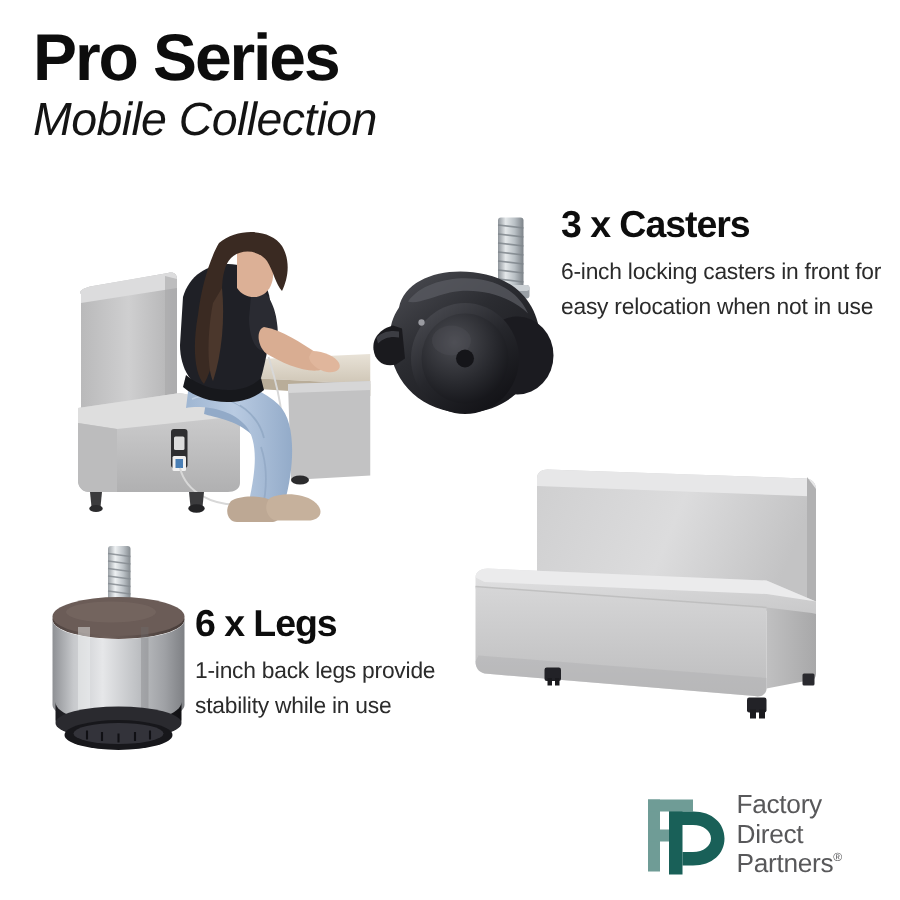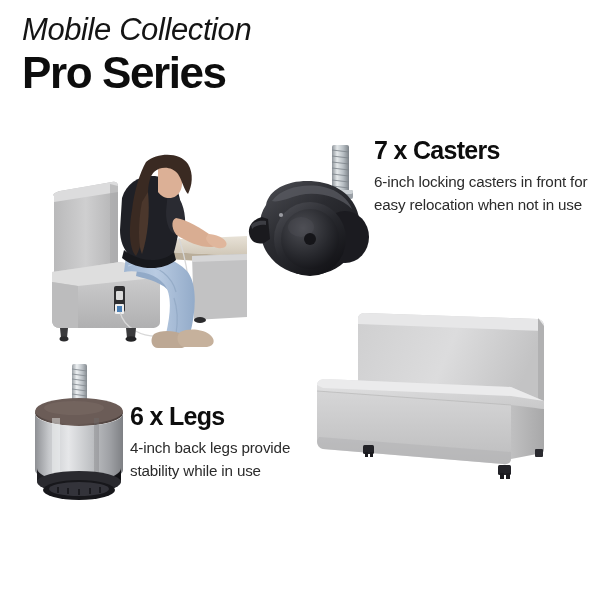--- a/index.html
+++ b/index.html
@@ -87,22 +87,22 @@
   }
   #logo-text .lt-line { display: block; }
   #logo-text sup { font-size: 8px; vertical-align: super; line-height: 0; }
 </style>
 </head>
 <body>
 
 <div id="page">
 
   <div id="header">
+    <div id="title">Pro Series</div>
     <div id="subtitle">Mobile Collection</div>
-    <div id="title">Pro Series</div>
   </div>
 
   <div class="photo" id="photo-person">
     <svg viewBox="0 0 205 205" xmlns="http://www.w3.org/2000/svg">
       <defs>
         <linearGradient id="chairBack" x1="0" y1="0" x2="1" y2="0">
           <stop offset="0" stop-color="#b9b9ba"></stop>
           <stop offset="0.5" stop-color="#cfcfd0"></stop>
           <stop offset="1" stop-color="#b2b2b3"></stop>
         </linearGradient>
@@ -350,23 +350,46 @@
         <rect x="195" y="176" width="4" height="6" fill="#1a1a1e"></rect>
         <rect x="201" y="176" width="4" height="6" fill="#1a1a1e"></rect>
       </g>
       <g>
         <rect x="230" y="152" width="8" height="8" rx="1" fill="#2a2a2f"></rect>
       </g>
     </svg>
   </div>
 
   <div id="casters-text">
-    <div class="feature-heading">7 x Casters</div>
+    <div class="feature-heading">3 x Casters</div>
     <div class="feature-body">6-inch locking casters in front for easy relocation when not in use</div>
   </div>
 
   <div id="legs-text">
     <div class="feature-heading">6 x Legs</div>
-    <div class="feature-body">4-inch back legs provide stability while in use</div>
-  </div>
-
+    <div class="feature-body">1-inch back legs provide stability while in use</div>
+  </div>
+
+  <div id="logo">
+    <div id="logo-mark">
+      <svg viewBox="0 0 58 56" xmlns="http://www.w3.org/2000/svg">
+
+        <g fill="#6f9c96">
+          <rect x="4" y="4" width="8" height="48"></rect>
+          <rect x="4" y="4" width="30" height="8"></rect>
+          <rect x="4" y="24" width="22" height="8"></rect>
+        </g>
+
+        <g fill="#196058">
+          <rect x="18" y="12" width="9" height="42"></rect>
+          <path d="M18 12 L34 12 C47 12 55 20 55 30 C55 40 47 48 34 48 L27 48 L27 39 L34 39
+                   C41 39 46 35 46 30 C46 25 41 21 34 21 L18 21 Z"></path>
+        </g>
+      </svg>
+    </div>
+    <div id="logo-text">
+      <span class="lt-line">Factory</span>
+      <span class="lt-line">Direct</span>
+      <span class="lt-line"><span>Partners</span><sup>®</sup></span>
+    </div>
+  </div>
 
 </div>
 
 </body></html>

